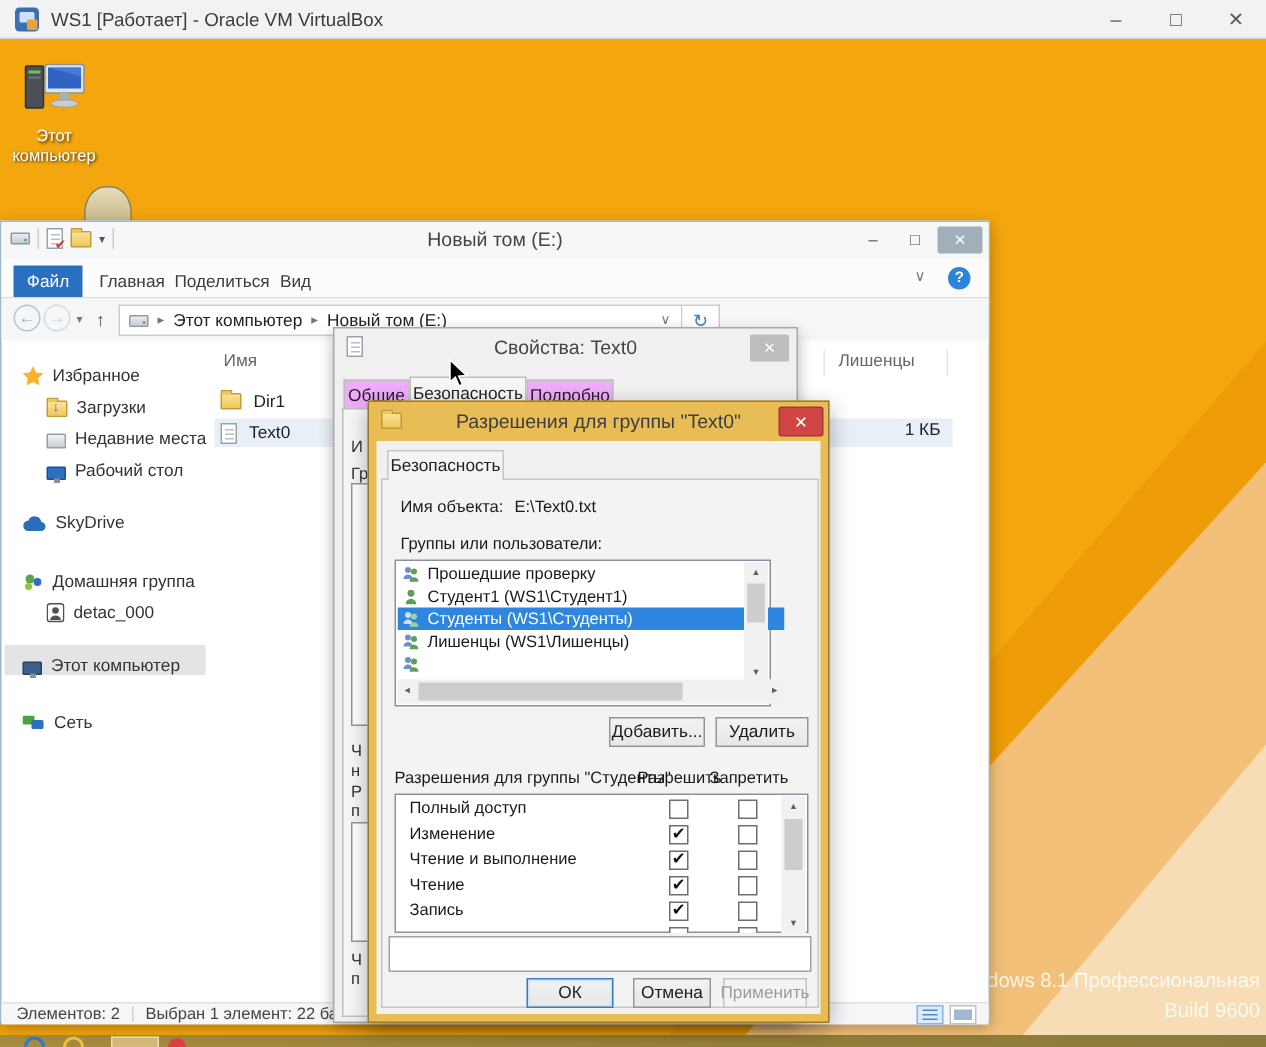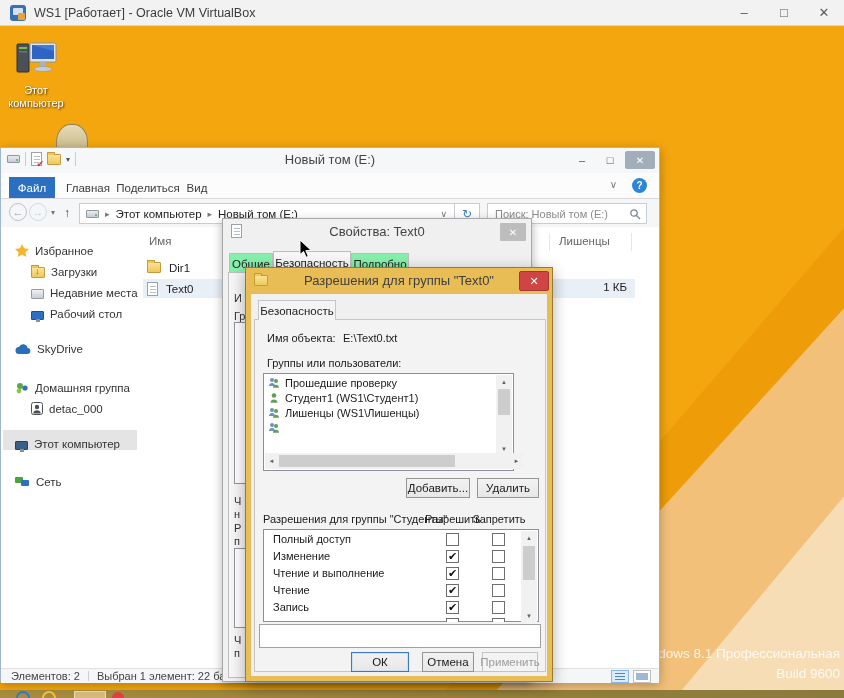--- a/index.html
+++ b/index.html
@@ -56,21 +56,21 @@
 .icn-file:before{content:"";position:absolute;left:2px;top:3px;width:6px;height:1px;background:#b9bec4;box-shadow:0 3px 0 #b9bec4,0 6px 0 #b9bec4}
 .icn-drive{width:13px;height:8px;background:linear-gradient(#e8ecf0,#c7ccd3);border:1px solid #9097a0;border-radius:1px;position:relative;flex:none}
 .icn-drive:after{content:"";position:absolute;right:1px;bottom:1px;width:2px;height:2px;background:#53b552;border-radius:50%}
 .icn-mon{width:13px;height:9px;background:#2f6fc2;border:1px solid #23508c;border-radius:1px;position:relative;flex:none}
 .icn-mon:after{content:"";position:absolute;left:4px;bottom:-3px;width:4px;height:3px;background:#8a9097}
 
 
 .dlg-props{position:absolute;left:222px;top:218px;width:310px;height:464px;background:#f0f0f0;border:1px solid #a8a8a8;box-shadow:0 3px 9px rgba(0,0,0,.3);z-index:10}
 .dlg-props .cap{position:absolute;left:0;top:5px;width:100%;text-align:center;font-size:13px;color:#444}
 .pclose{position:absolute;right:5px;top:4px;width:26px;height:18px;background:#bdbdbd;color:#fff;border-radius:1px;display:flex;align-items:center;justify-content:center;font-size:10px}
-.ptab{position:absolute;height:20px;background:#86efac;border:1px solid #bdbdbd;border-bottom:none;display:flex;align-items:center;justify-content:center;color:#222}
+.ptab{position:absolute;height:20px;background:#f0abfc;border:1px solid #bdbdbd;border-bottom:none;display:flex;align-items:center;justify-content:center;color:#222}
 .ppanel{position:absolute;left:5px;top:53px;width:300px;height:406px;background:#f6f6f6;border:1px solid #bfbfbf}
 .frag{position:absolute;font-size:11px;color:#333;white-space:nowrap}
 .fragbox{position:absolute;background:#fff;border:1px solid #90959e}
 
 .dlg-perm{position:absolute;left:245px;top:267px;width:308px;height:415px;background:#e8bd55;border:1px solid #9a7a2e;box-shadow:0 4px 14px rgba(0,0,0,.32);z-index:20}
 .dlg-perm .cap{position:absolute;left:0;top:5px;width:100%;text-align:center;font-size:13px;color:#3e3e3e}
 .rclose{position:absolute;right:3px;top:3px;width:30px;height:20px;background:#cf4545;color:#fff;border-radius:2px;display:flex;align-items:center;justify-content:center;font-size:11px;border:1px solid #a83636}
 .pbody{position:absolute;left:5px;top:26px;right:5px;bottom:5px;background:#f0f0f0}
 .ntab{position:absolute;left:7px;top:6px;width:78px;height:20px;background:#f4f4f4;border:1px solid #c6c6c6;border-bottom:none;display:flex;align-items:center;justify-content:center;z-index:2;color:#222}
 .npanel{position:absolute;left:3px;top:25px;width:292px;height:353px;background:#f3f3f3;border:1px solid #c6c6c6}
@@ -172,27 +172,20 @@
       <span class="abs" style="left:63px;top:7px;color:#444;font-size:12px">↑</span>
       <div class="crumb">
         <span class="icn-drive" style="margin-left:6px"></span>
         <span style="margin-left:6px;color:#777;font-size:9px">▸</span>
         <span style="margin-left:6px">Этот компьютер</span>
         <span style="margin-left:6px;color:#777;font-size:9px">▸</span>
         <span style="margin-left:6px">Новый том (E:)</span>
         <span style="margin-left:auto;margin-right:7px;color:#777;font-size:9px">∨</span>
       </div>
       <div class="refbox">↻</div>
-      <div class="searchbox">
-        <span style="margin-left:7px">Поиск: Новый том (E:)</span>
-        <svg style="margin-left:auto;margin-right:5px" width="12" height="12" viewBox="0 0 12 12">
-          <circle cx="5" cy="5" r="3.2" fill="none" stroke="#7a8796" stroke-width="1.3"></circle>
-          <line x1="7.6" y1="7.6" x2="11" y2="11" stroke="#7a8796" stroke-width="1.3"></line>
-        </svg>
-      </div>
     </div>
 
     <div class="abs" style="left:2px;top:282px;width:134px;height:20px;background:#e4e4e4"></div>
     <div class="navitem" style="left:14px;top:91px">
       <svg width="14" height="13" viewBox="0 0 14 13">
           <path d="M7 0l2.1 4.3 4.9.6-3.6 3.3.9 4.8L7 10.6 2.7 13l.9-4.8L0 4.9l4.9-.6z" fill="#f7b329"></path>
         </svg>
       <span>Избранное</span>
     </div>
     <div class="navitem" style="left:30px;top:112px">
@@ -319,20 +312,29 @@
               </svg>
             <span>Прошедшие проверку</span>
           </div>
           <div class="lrow" style="height:15px">
             <svg width="12" height="12" viewBox="0 0 12 12">
                 <circle cx="6" cy="3.5" r="2.3" fill="#5da054"></circle>
                 <path d="M2.5 10.8c0-2.3 1.6-3.4 3.5-3.4s3.5 1.1 3.5 3.4z" fill="#5da054"></path>
               </svg>
             <span>Студент1 (WS1\Студент1)</span>
           </div>
+          <div class="lrow sel" style="height:15px">
+            <svg width="12" height="12" viewBox="0 0 12 12">
+                <circle cx="4" cy="3" r="2" fill="#cfe0f2"></circle>
+                <path d="M1 9c0-2 1.4-3 3-3s3 1 3 3z" fill="#cfe0f2"></path>
+                <circle cx="8" cy="4" r="2" fill="#9fd39a"></circle>
+                <path d="M5 10.8c0-2 1.4-3 3-3s3 1 3 3z" fill="#9fd39a"></path>
+              </svg>
+            <span>Студенты (WS1\Студенты)</span>
+          </div>
           <div class="lrow" style="height:15px">
             <svg width="12" height="12" viewBox="0 0 12 12">
                 <circle cx="4" cy="3" r="2" fill="#6c92c4"></circle>
                 <path d="M1 9c0-2 1.4-3 3-3s3 1 3 3z" fill="#6c92c4"></path>
                 <circle cx="8" cy="4" r="2" fill="#5da054"></circle>
                 <path d="M5 10.8c0-2 1.4-3 3-3s3 1 3 3z" fill="#5da054"></path>
               </svg>
             <span>Лишенцы (WS1\Лишенцы)</span>
           </div>
           <div class="lrow" style="height:15px">

